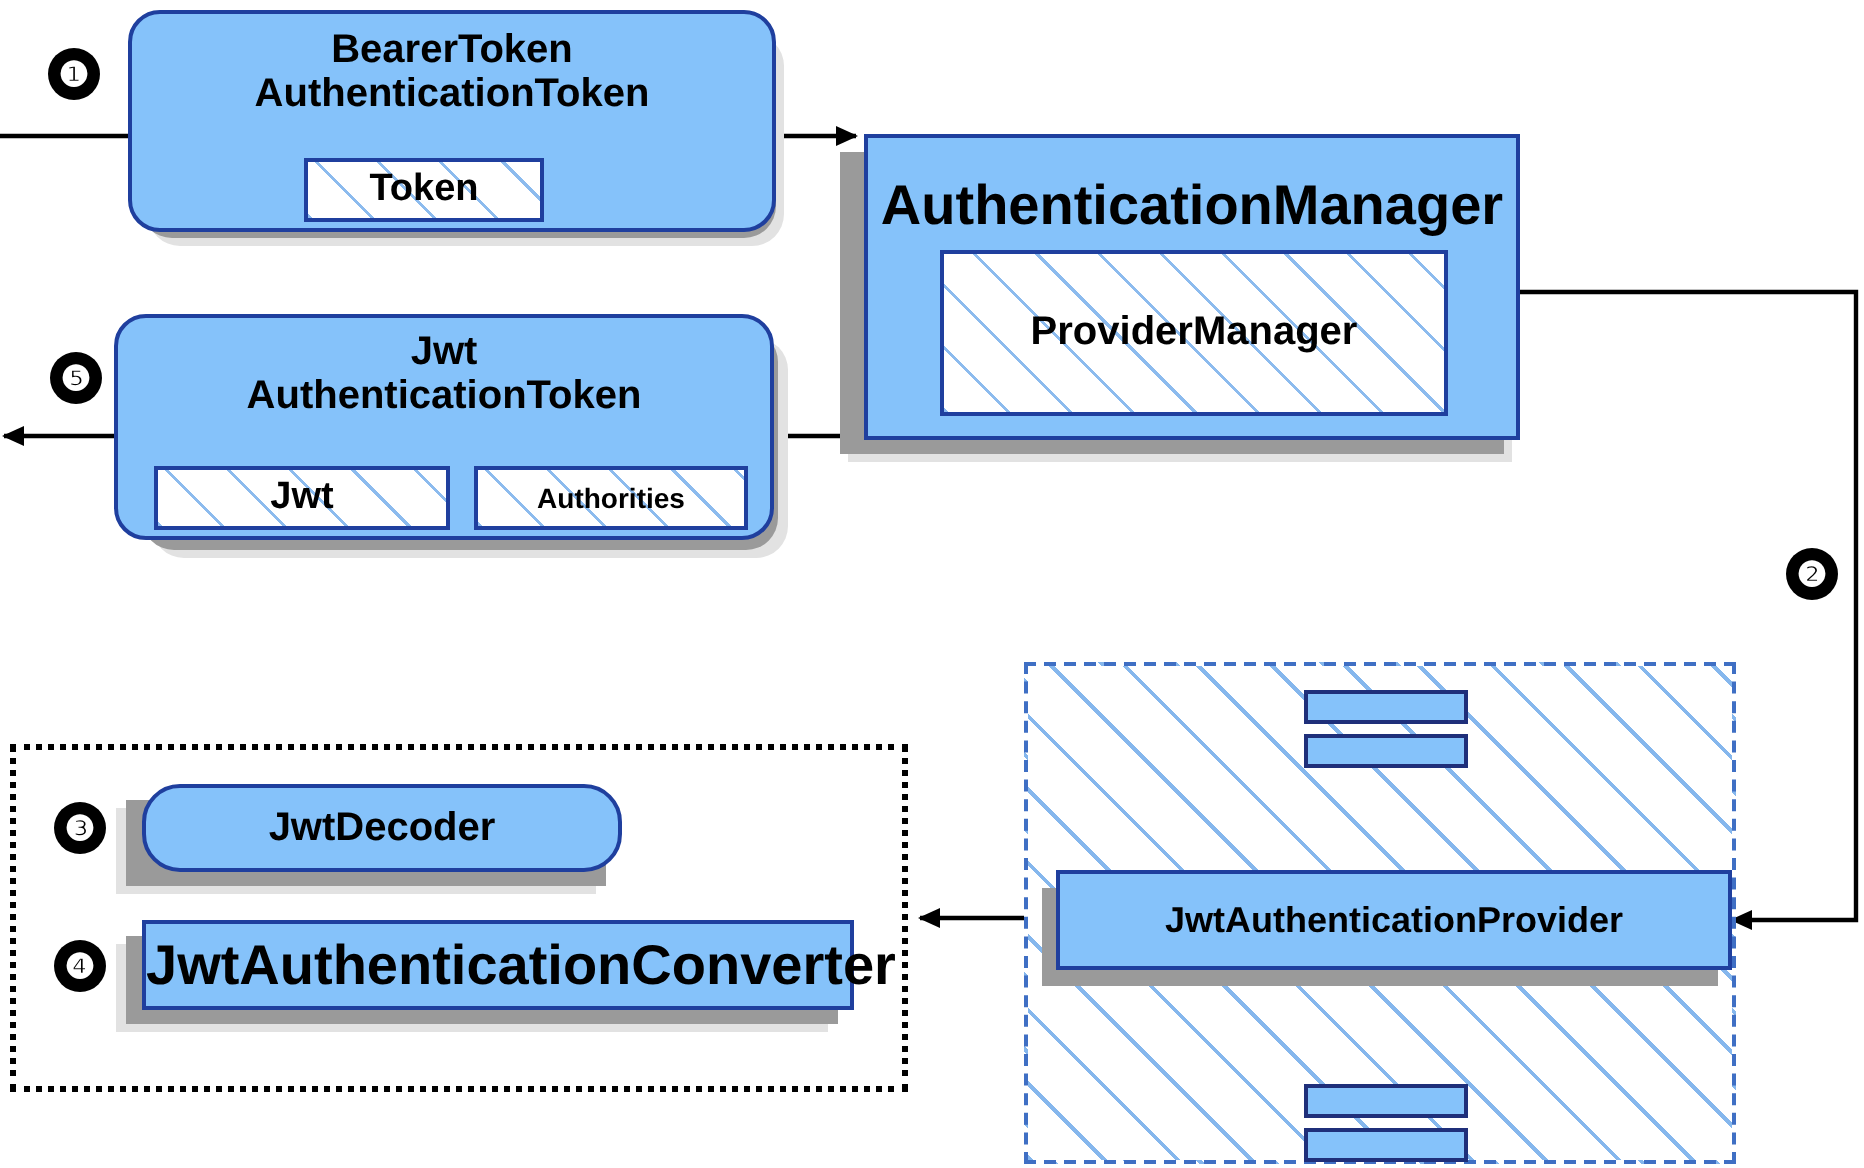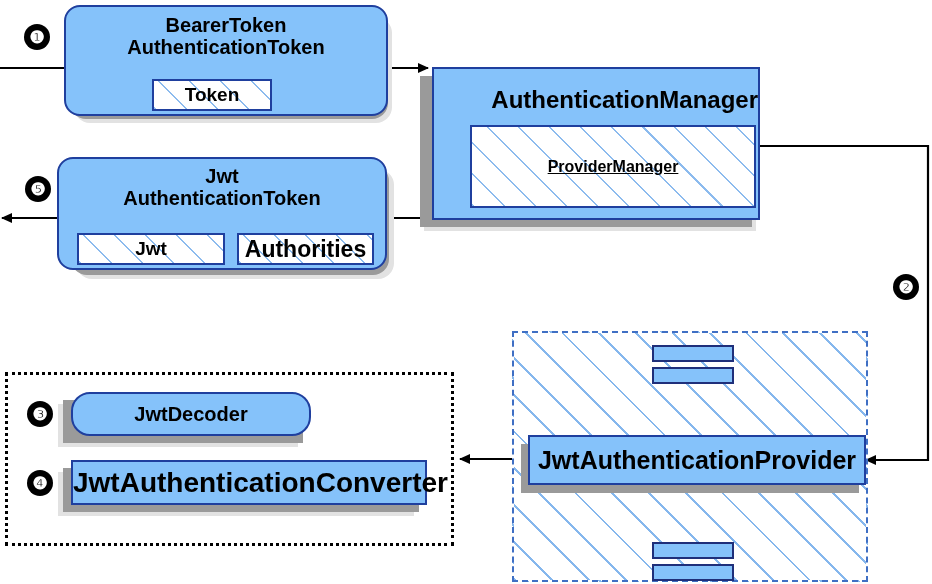--- a/index.html
+++ b/index.html
@@ -188,45 +188,45 @@
       <div>AuthenticationToken</div>
     </div>
   </div>
   <div class="hatch-panel" style="left:152px; top:79px; width:120px; height:32px; font-size:19px;">
     <span>Token</span>
   </div>
 
   <div class="shadow-light" style="left:424px; top:80px; width:332px; height:151px;"></div>
   <div class="shadow-dark" style="left:420px; top:76px; width:332px; height:151px;"></div>
   <div class="node" style="left:432px; top:67px; width:328px; height:153px; padding-top:18px;">
-    <div class="node-title" style="font-size:24px;text-align:right;">AuthenticationManager</div>
-  </div>
-  <div class="hatch-panel" style="left:470px; top:125px; width:286px; height:83px; font-size:16px;text-decoration:underline;">
+    <div class="node-title" style="font-size:28px;">AuthenticationManager</div>
+  </div>
+  <div class="hatch-panel" style="left:470px; top:125px; width:254px; height:83px; font-size:20px;">
     <span>ProviderManager</span>
   </div>
 
   <div class="shadow-light rounded" style="left:76px; top:169px; width:318px; height:110px;"></div>
   <div class="shadow-dark rounded" style="left:71px; top:165px; width:318px; height:110px;"></div>
   <div class="node rounded" style="left:57px; top:157px; width:330px; height:113px; padding-top:6px;">
     <div class="node-title" style="font-size:20px;">
       <div>Jwt</div>
       <div>AuthenticationToken</div>
     </div>
   </div>
   <div class="hatch-panel" style="left:77px; top:233px; width:148px; height:32px; font-size:19px;">
     <span>Jwt</span>
   </div>
-  <div class="hatch-panel" style="left:237px; top:233px; width:137px; height:32px; font-size:23px;">
+  <div class="hatch-panel" style="left:237px; top:233px; width:137px; height:32px; font-size:14px;">
     <span>Authorities</span>
   </div>
 
   <div class="shadow-light" style="left:516px; top:448px; width:338px; height:49px;"></div>
   <div class="shadow-dark" style="left:521px; top:444px; width:338px; height:49px;"></div>
   <div class="node" style="left:528px; top:435px; width:338px; height:50px; justify-content:center;">
-    <div class="node-title" style="font-size:25px;">JwtAuthenticationProvider</div>
+    <div class="node-title" style="font-size:18px;">JwtAuthenticationProvider</div>
   </div>
 
   <div class="shadow-light" style="left:58px; top:404px; width:240px; height:43px;"></div>
   <div class="shadow-dark" style="left:63px; top:400px; width:240px; height:43px;"></div>
   <div class="node" style="left:71px; top:392px; width:240px; height:44px; justify-content:center;border-radius:19px;">
     <div class="node-title" style="font-size:20px;">JwtDecoder</div>
   </div>
 
   <div class="shadow-light" style="left:58px; top:472px; width:356px; height:44px;"></div>
   <div class="shadow-dark" style="left:63px; top:468px; width:356px; height:44px;"></div>

